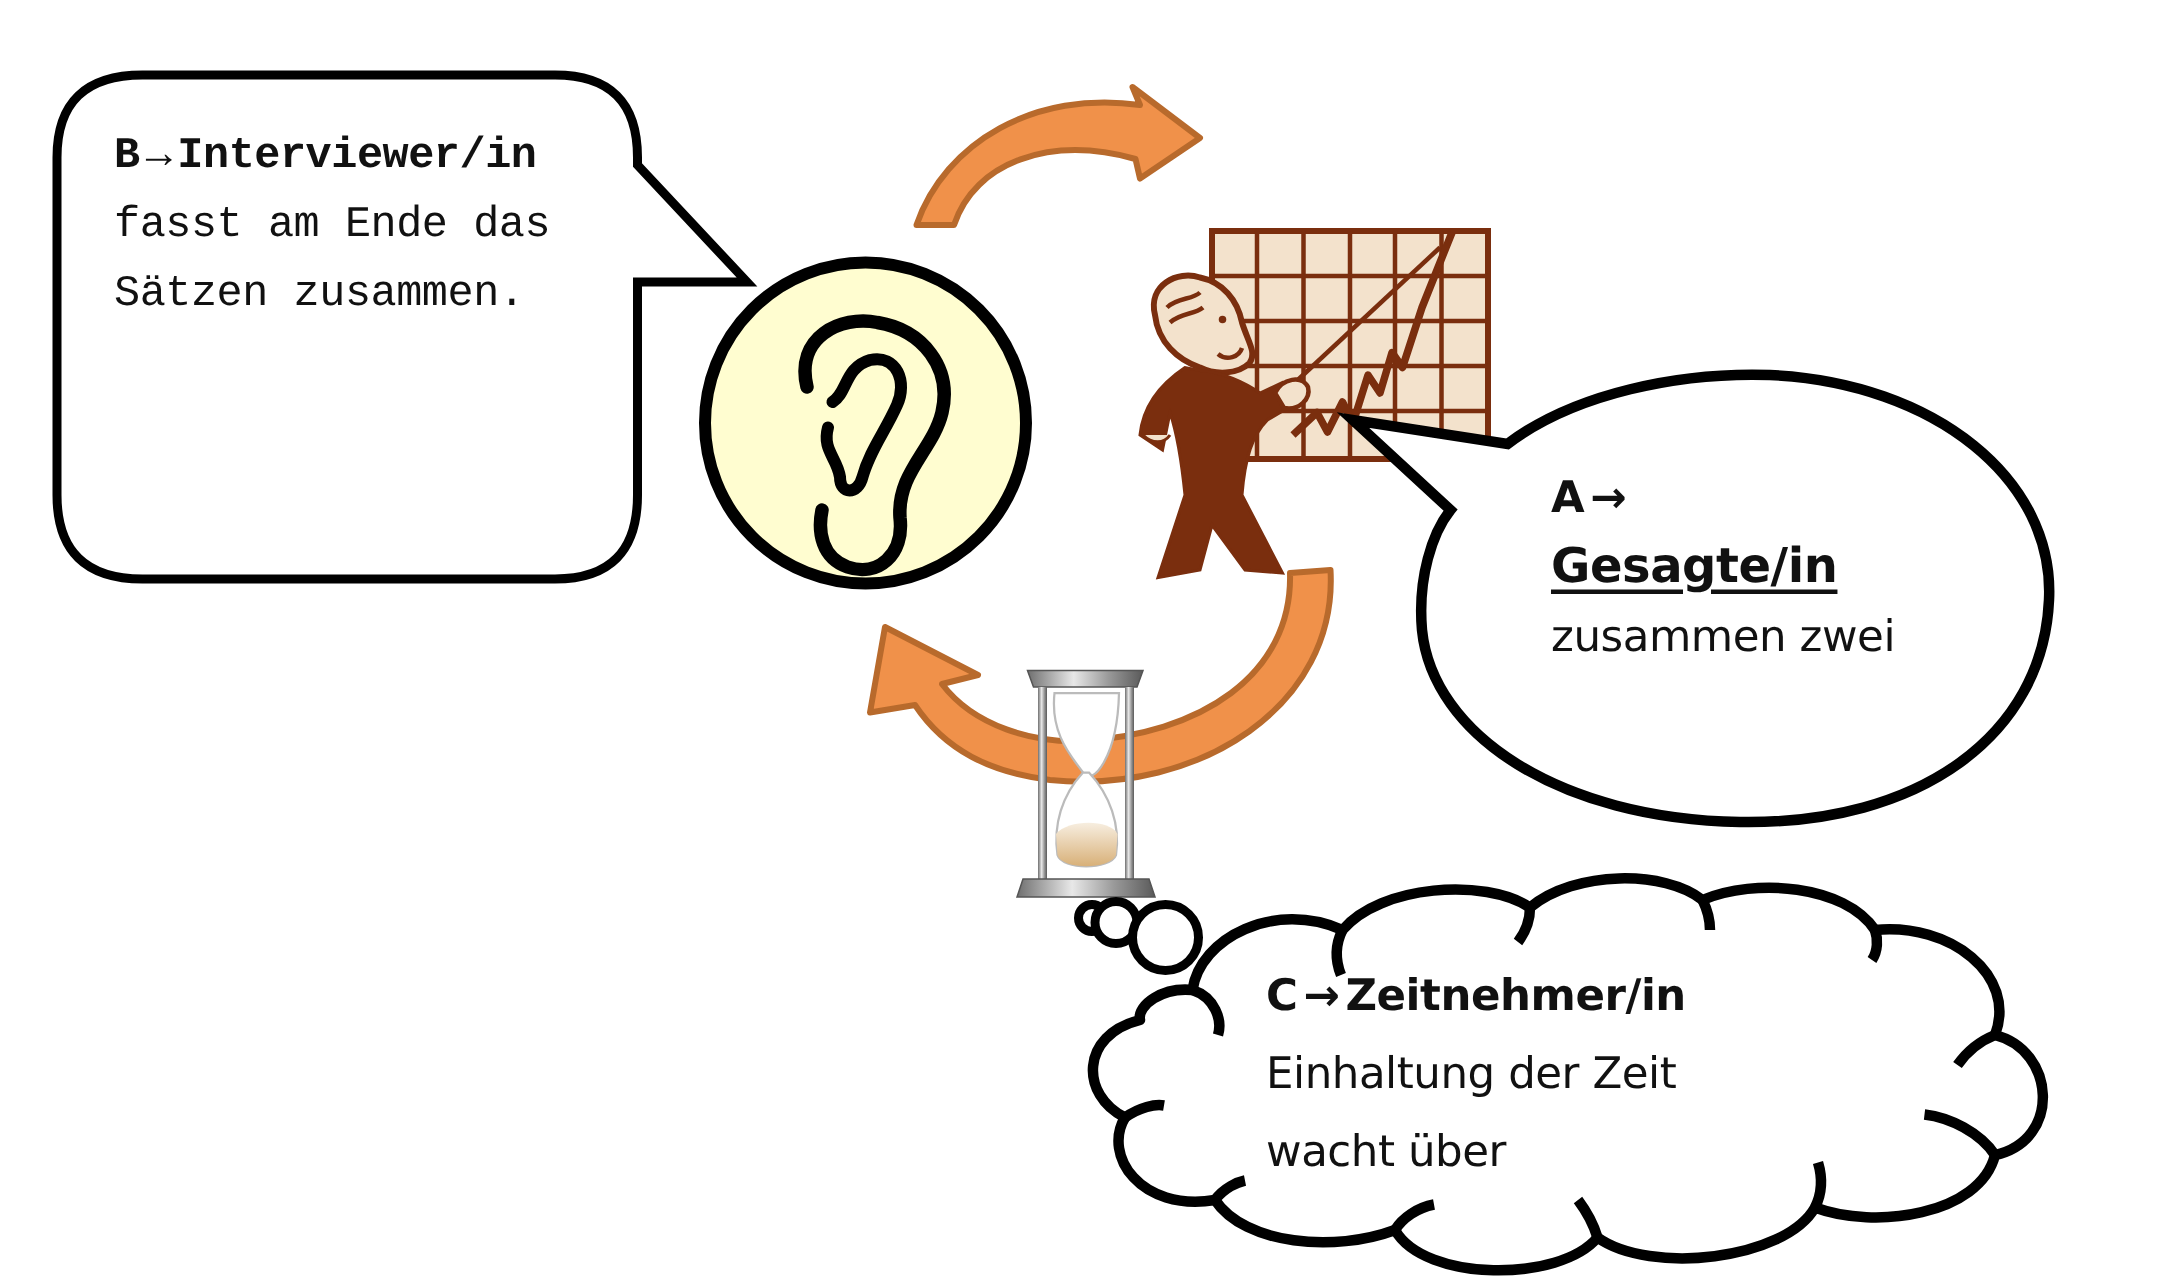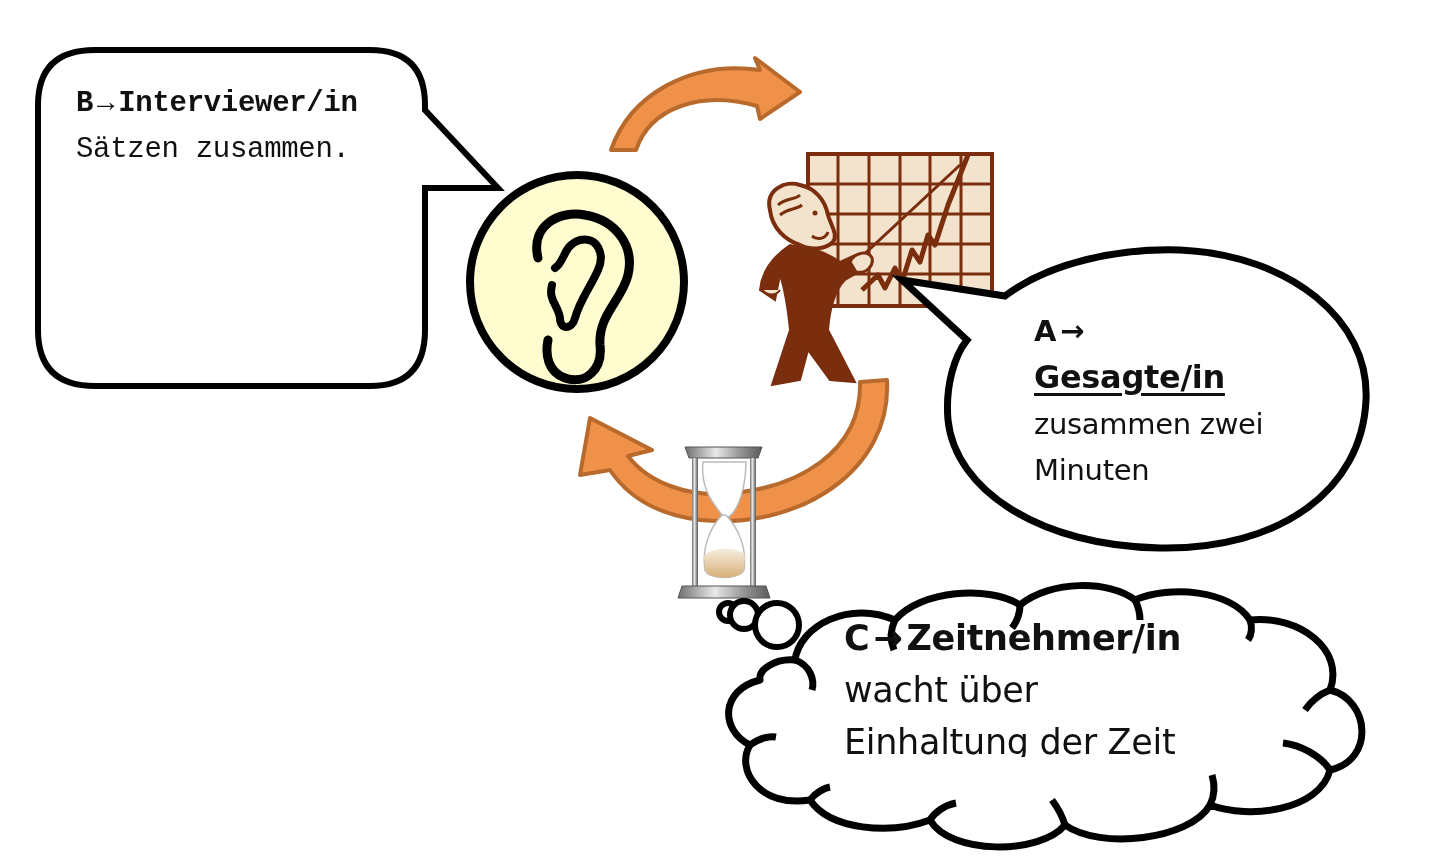--- a/index.html
+++ b/index.html
@@ -28,21 +28,21 @@
       color: #111111;
       white-space: nowrap;
     }
     .textblock .line { display: block; }
     .bold { font-weight: bold; }
     .underline { text-decoration: underline; text-decoration-thickness: 3px; text-underline-offset: 5px; }
     .arrow-glyph { font-weight: bold; margin: 0 4px; }
 
     #text-b { left: 76px; top: 81px; font-size: 29px; font-family: Liberation Mono, monospace; }
     #text-a { left: 1034px; top: 308px; font-size: 29px; }
-    #text-c { left: 844px; top: 612px; font-size: 35px; line-height: 52px; height: 145px; overflow: hidden; }
+    #text-c { left: 844px; top: 637px; font-size: 29px; line-height: 52px; height: 145px; overflow: hidden; }
   </style>
 </head>
 <body>
 
 <svg class="layer" viewBox="0 0 1439 857" xmlns="http://www.w3.org/2000/svg">
 
   <g>
     <path d="M 611 150
              C 630 95, 690 60, 760 70
              L 755 58 L 800 92 L 760 119 L 757 106
@@ -200,31 +200,31 @@
       <path d="M 810 800 C 816 792, 825 788, 830 787"></path>
       <path d="M 750 745 C 760 738, 770 736, 776 737"></path>
     </g>
   </g>
 </svg>
 
 <div class="textblock" id="text-b">
   <span class="line">
     <span class="bold">B</span><span class="arrow-glyph">→</span><span class="bold">Interviewer/in</span>
   </span>
+  <span class="line">fasst am Ende das</span>
   <span class="line">Sätzen zusammen.</span>
 </div>
 
 <div class="textblock" id="text-a">
   <span class="line">
     <span class="bold">A</span><span class="arrow-glyph">→</span>
   </span>
   <span class="line"><span class="bold underline" style="font-size:32px;">Gesagte/in</span></span>
   <span class="line">zusammen zwei</span>
-  <span class="line">Minuten</span>
 </div>
 
 <div class="textblock" id="text-c">
   <span class="line">
     <span class="bold">C</span><span class="arrow-glyph">→</span><span class="bold">Zeitnehmer/in</span>
   </span>
+  <span class="line">Einhaltung der Zeit</span>
   <span class="line">wacht über</span>
-  <span class="line">Einhaltung der Zeit</span>
 </div>
 
 </body></html>

